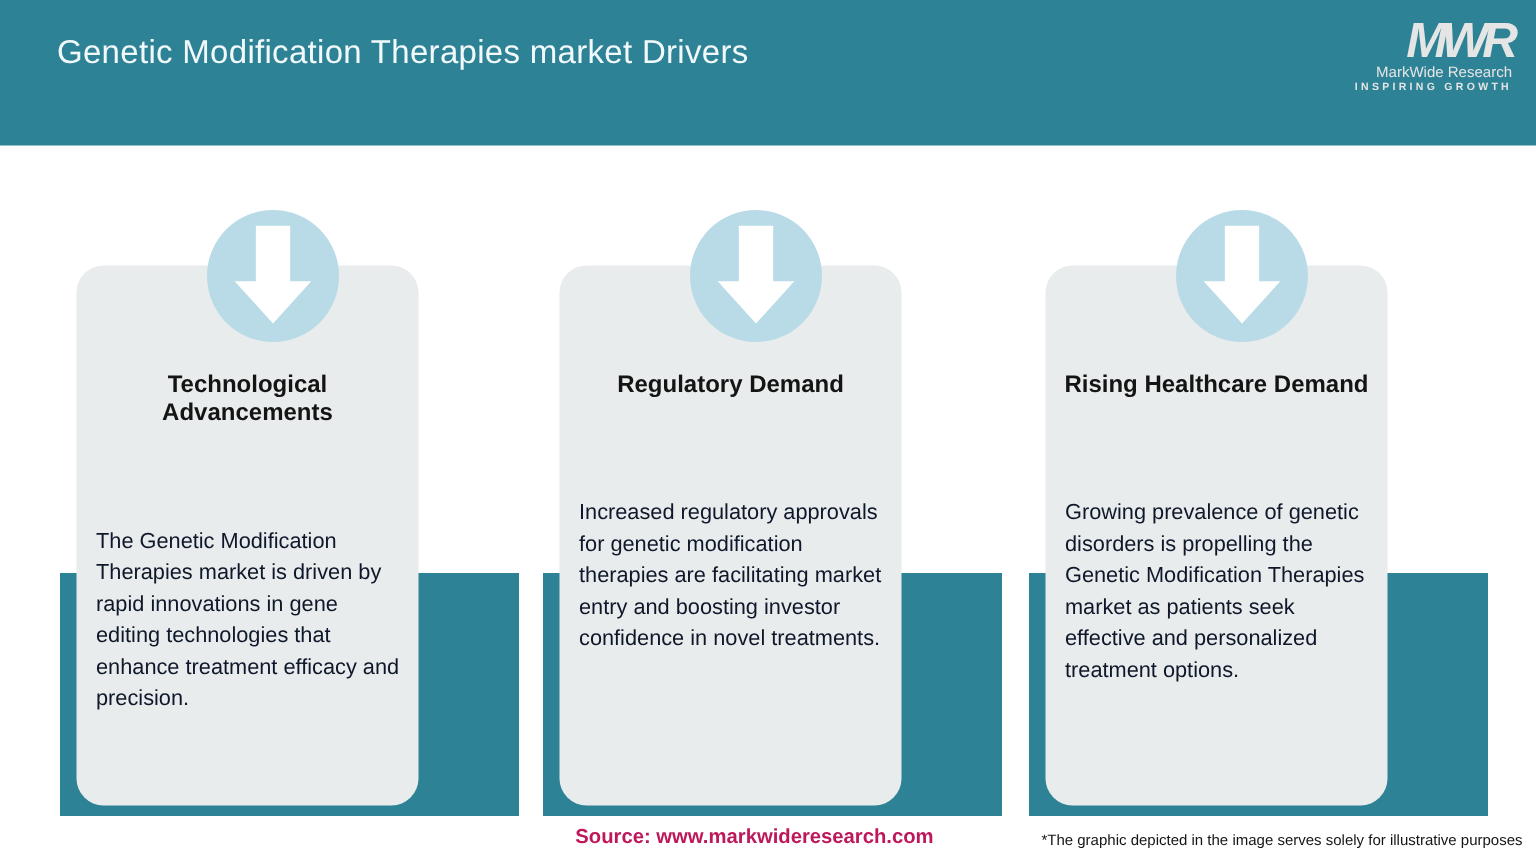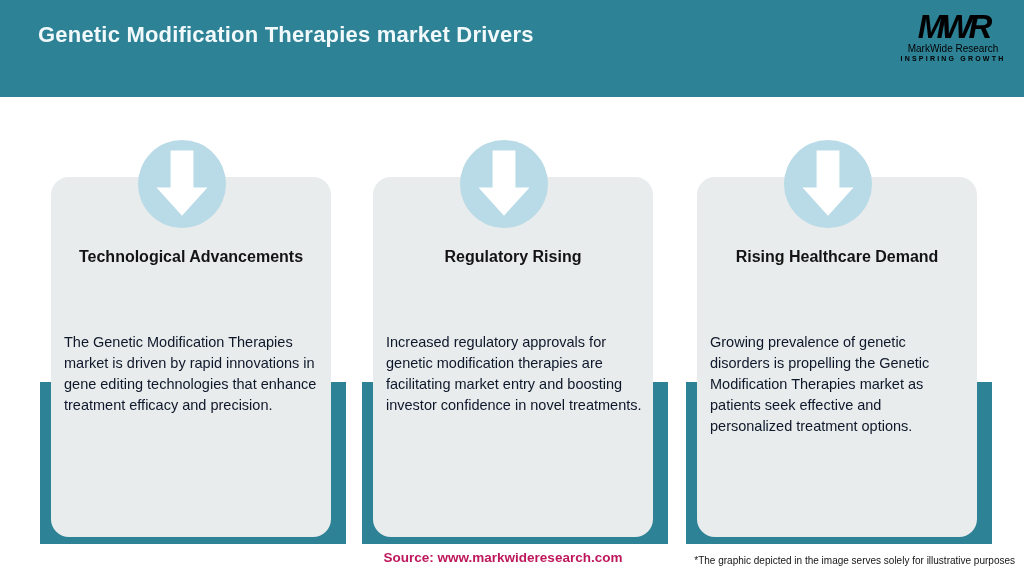--- a/index.html
+++ b/index.html
@@ -8,38 +8,38 @@
     position:relative; width:1024px; height:576px; overflow:hidden;
     background:#ffffff; font-family:"Liberation Sans", sans-serif;
   }
   
   .header {
     position:absolute; left:0; top:0; width:1024px; height:97px;
     background:#2E8296;
   }
   .page-title {
     position:absolute; left:38px; top:22px;
-    font-size:22px; font-weight:bold; color:#F2F9FB; letter-spacing:0.2px;text-align:center;
+    font-size:22px; font-weight:normal; color:#F2F9FB; letter-spacing:0.2px;text-align:center;
   }
   .logo {
-    position:absolute; right:16px; top:12px; width:110px; text-align:center;
-    color:#000000;
+    position:absolute; right:16px; top:12px; width:110px; text-align:right;
+    color:#e5e5e5;
   }
   .logo-monogram {
     font-size:33px; font-weight:bold; font-style:italic;
     letter-spacing:-4px; line-height:30px;
   }
   .logo-name { font-size:10px; font-weight:normal; margin-top:1px; }
   .logo-tagline { font-size:7px; font-weight:bold; letter-spacing:2.2px; margin-top:1px; }
   
   .pedestal {
     position:absolute; top:382px; width:306px; height:162px; background:#2E8296;
   }
   .card {
-    position:absolute; top:177px; width:280px; height:360px;
+    position:absolute; top:177px; width:228px; height:360px;
     background:#E8ECEC; border-radius:18px;
   }
   .p1 { left:40px; }  .c1 { left:51px; }
   .p2 { left:362px; } .c2 { left:373px; }
   .p3 { left:686px; } .c3 { left:697px; }
   .circle-arrow {
     position:absolute; top:140px; width:88px; height:88px;
   }
   .a1 { left:138px; } .a2 { left:460px; } .a3 { left:784px; }
   .card-title {
@@ -77,21 +77,21 @@
   <div class="pedestal p1"></div>
   <div class="pedestal p2"></div>
   <div class="pedestal p3"></div>
 
   <div class="card c1">
     <div class="card-title">Technological Advancements</div>
     <div class="card-body">The Genetic Modification Therapies market is driven by rapid innovations in gene editing technologies that enhance treatment efficacy and precision.</div>
   </div>
 
   <div class="card c2">
-    <div class="card-title">Regulatory Rising</div>
+    <div class="card-title">Regulatory Demand</div>
     <div class="card-body">Increased regulatory approvals for genetic modification therapies are facilitating market entry and boosting investor confidence in novel treatments.</div>
   </div>
 
   <div class="card c3">
     <div class="card-title">Rising Healthcare Demand</div>
     <div class="card-body">Growing prevalence of genetic disorders is propelling the Genetic Modification Therapies market as patients seek effective and personalized treatment options.</div>
   </div>
 
   <svg class="circle-arrow a1" viewBox="0 0 100 100">
     <circle cx="50" cy="50" r="50" fill="#B9DBE7"></circle>

